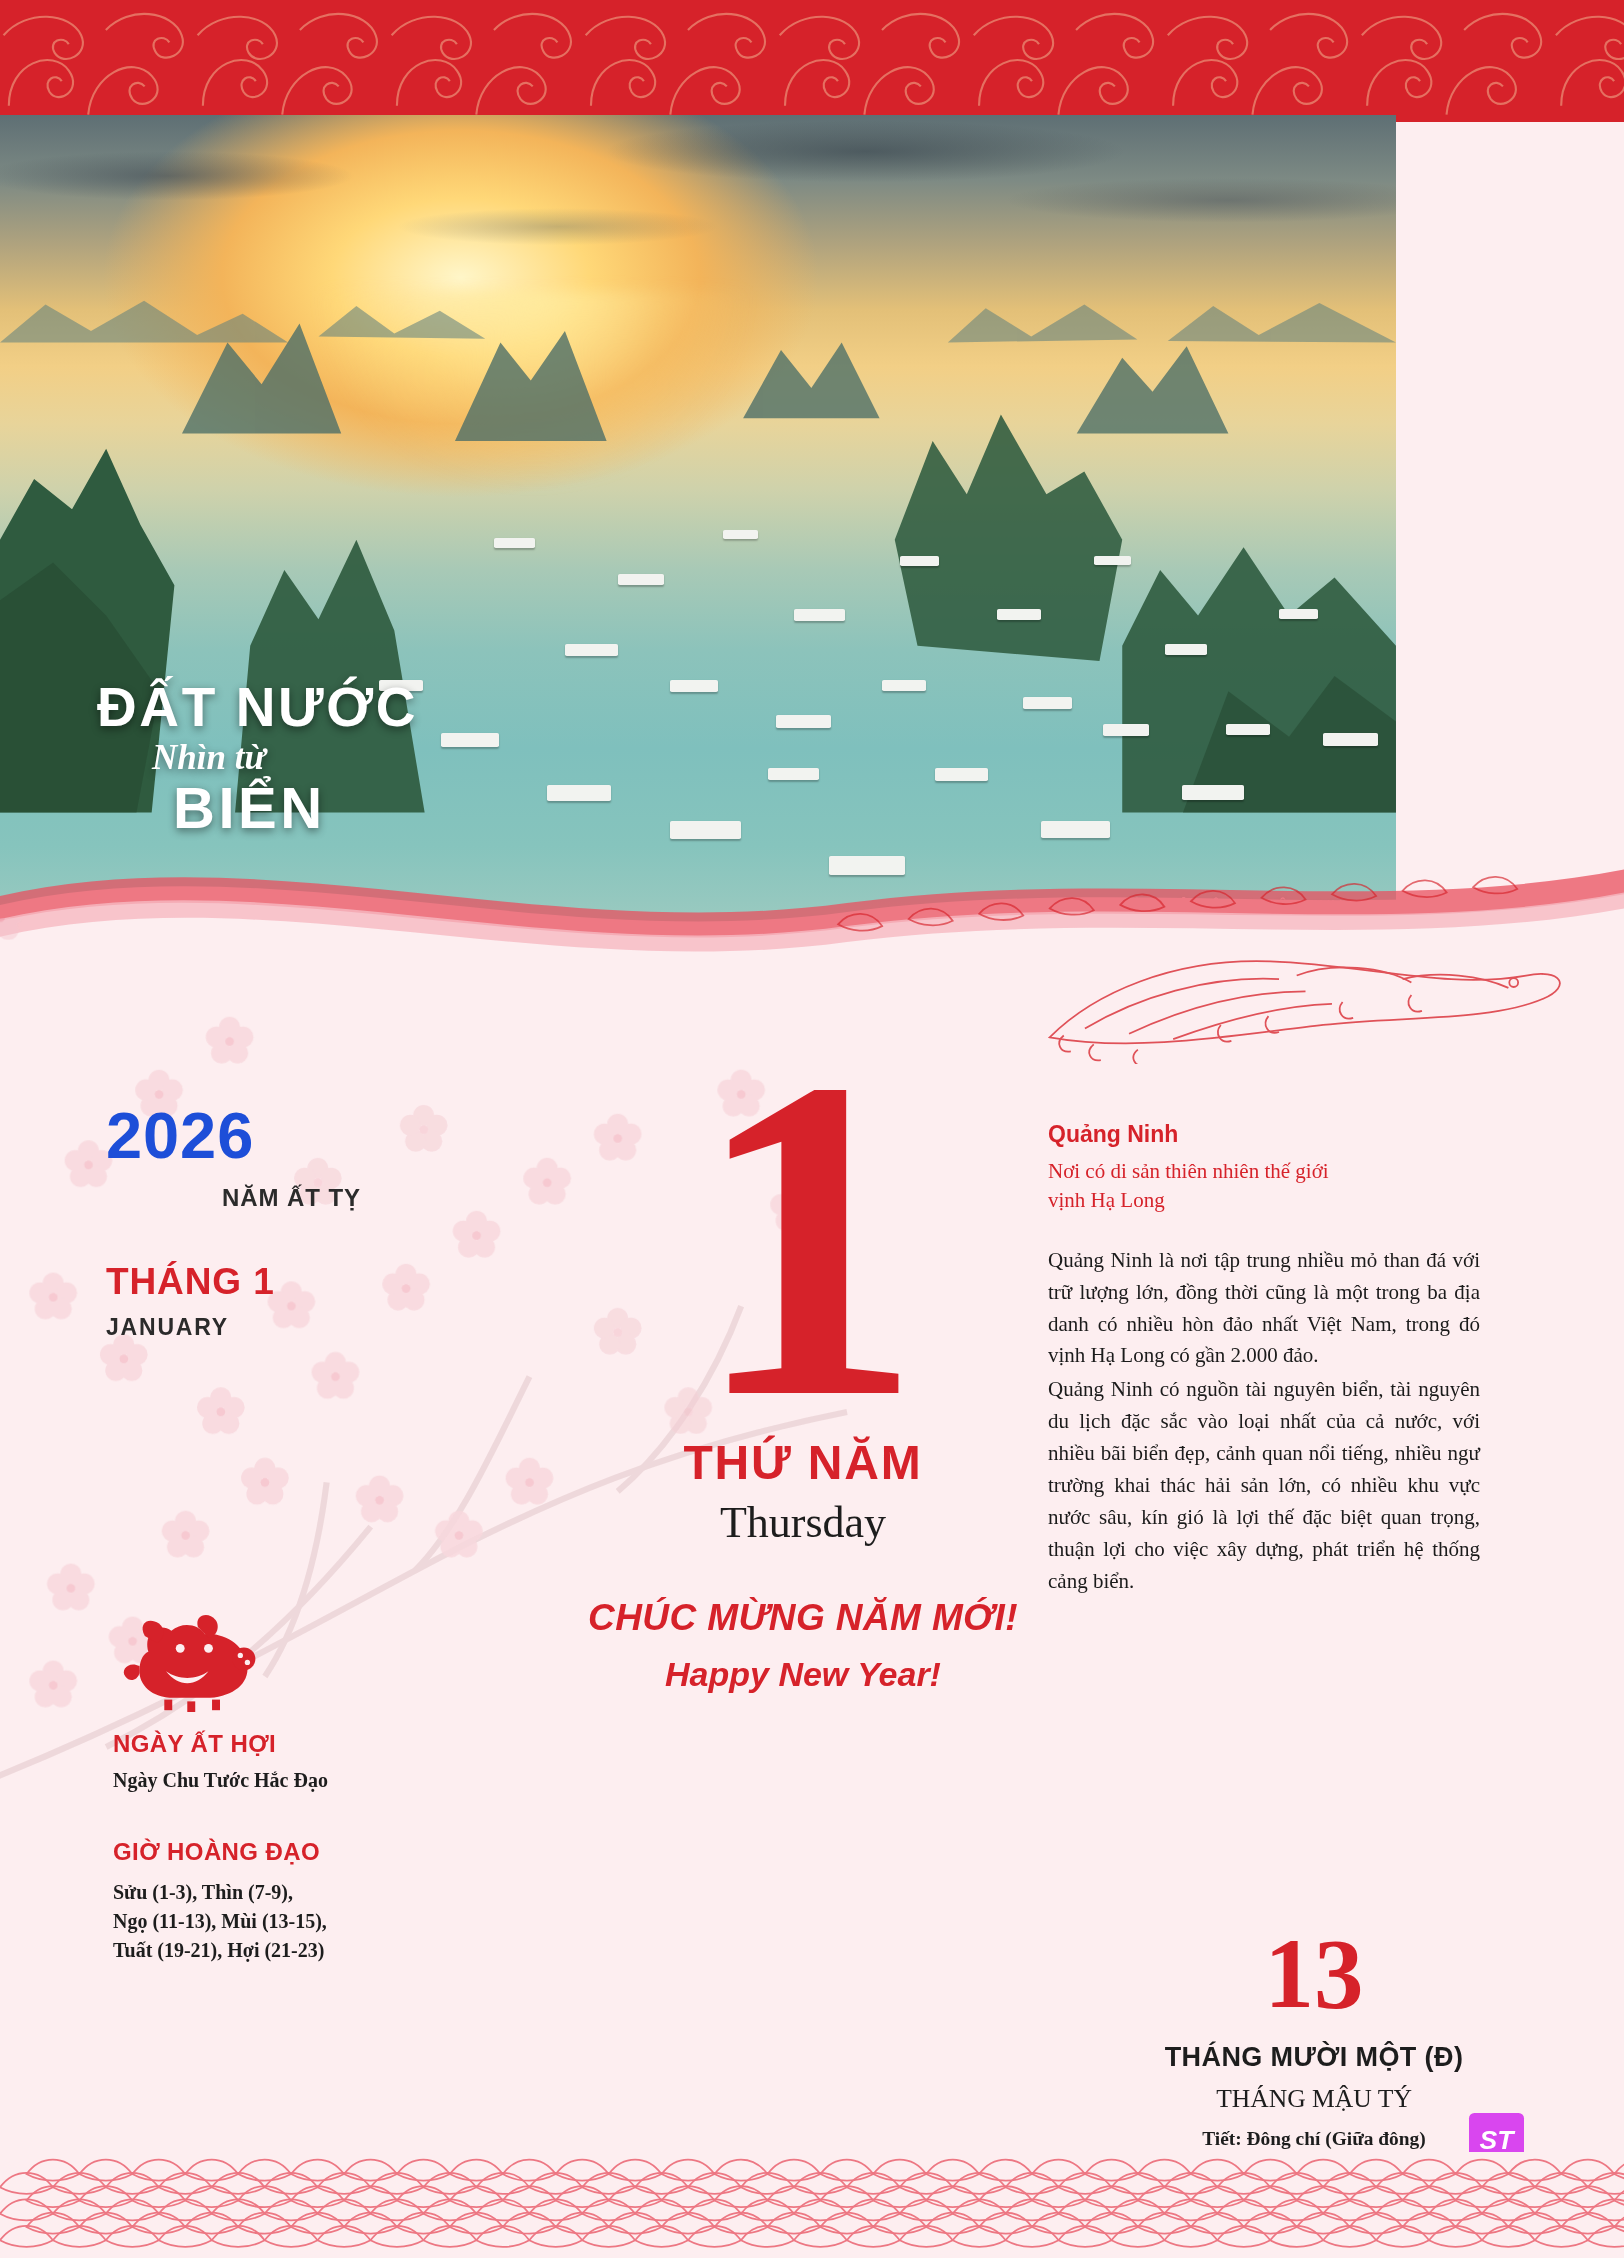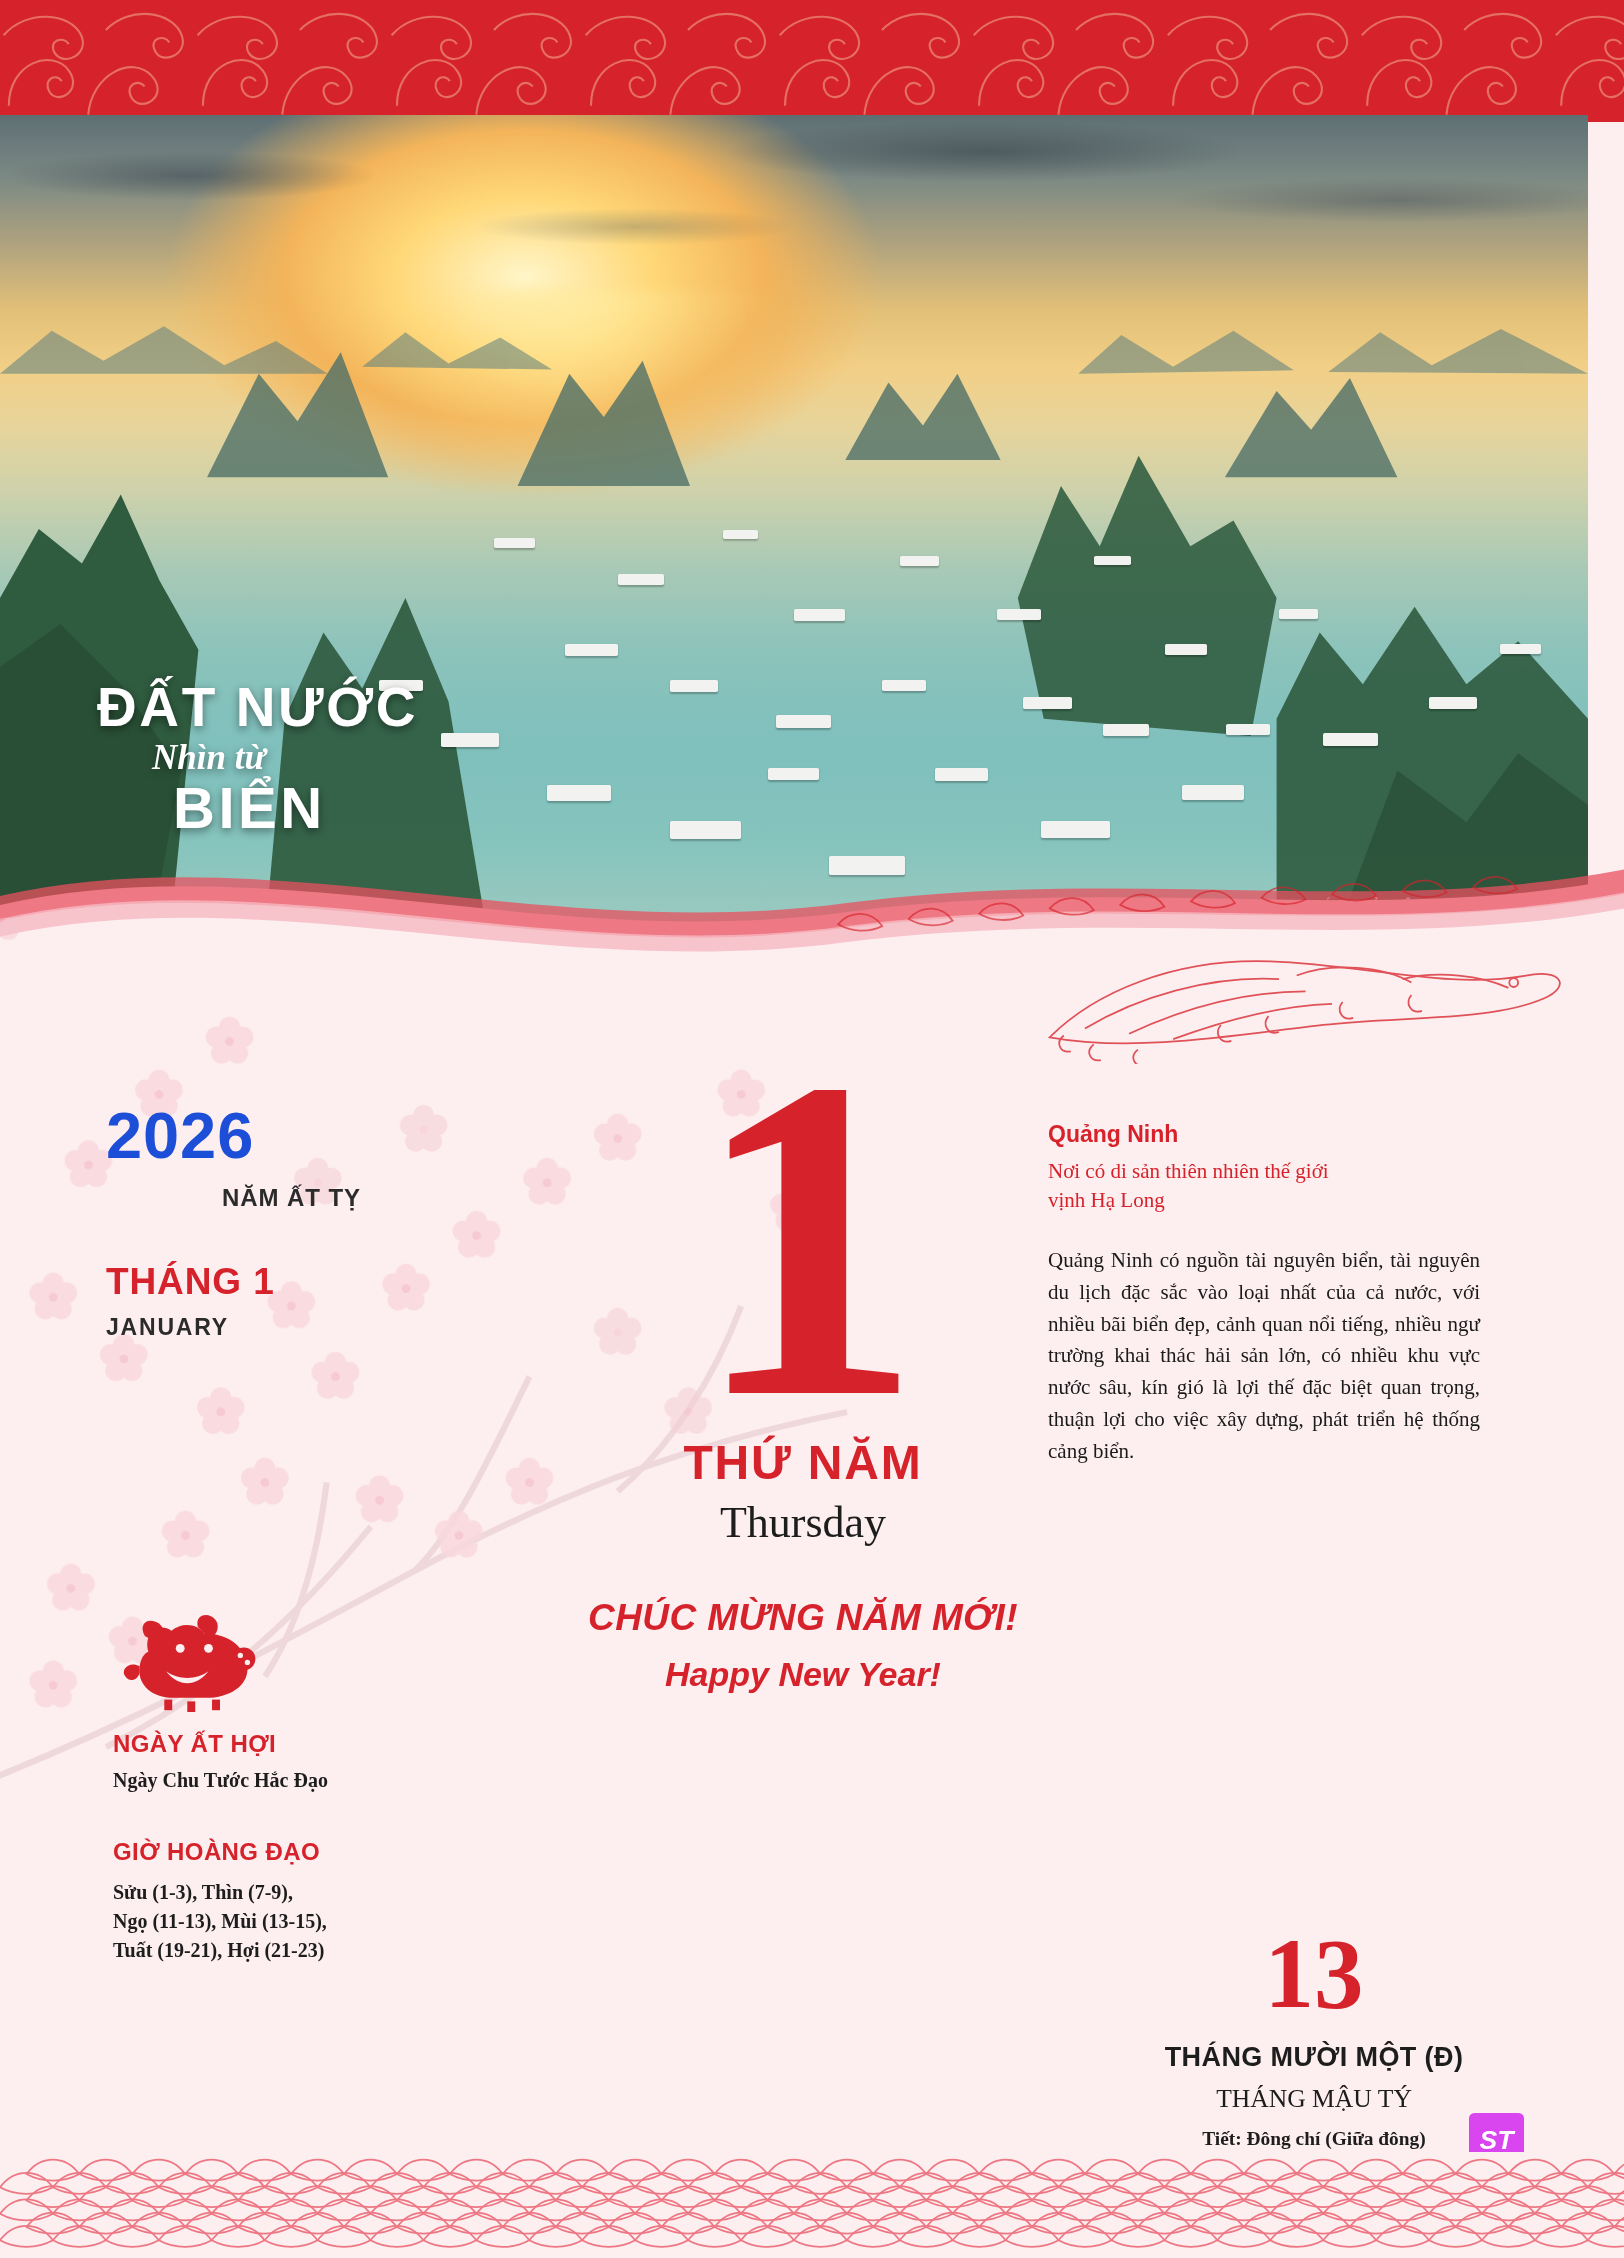--- a/index.html
+++ b/index.html
@@ -30,21 +30,21 @@
   .top-band .swirls {
     position: absolute;
     inset: 0;
     opacity: 0.55;
   }
 
   
   .photo {
     position: absolute;
     top: 115px; left: 0;
-    width: 1588px;
+    width: 1396px;
     height: 812px;
     overflow: hidden;
   }
   .sky {
     position: absolute; inset: 0;
     background:
       radial-gradient(ellipse 459px 282px at 33% 20%, #fff6c9 0%, #ffd878 28%, #f3b45a 52%, rgba(214,160,90,0) 78%),
       linear-gradient(to bottom,
         #5e6f74 0%,
         #7d8a84 8%,
@@ -538,20 +538,21 @@
       <div class="greet-en">Happy New Year!</div>
     </div>
 
     <div class="col-right">
       <div class="place-name">Quảng Ninh</div>
       <div class="place-desc">
         <div>Nơi có di sản thiên nhiên thế giới</div>
         <div>vịnh Hạ Long</div>
       </div>
       <div class="article">
+        <p>Quảng Ninh là nơi tập trung nhiều mỏ than đá với trữ lượng lớn, đồng thời cũng là một trong ba địa danh có nhiều hòn đảo nhất Việt Nam, trong đó vịnh Hạ Long có gần 2.000 đảo.</p>
         <p>Quảng Ninh có nguồn tài nguyên biển, tài nguyên du lịch đặc sắc vào loại nhất của cả nước, với nhiều bãi biển đẹp, cảnh quan nổi tiếng, nhiều ngư trường khai thác hải sản lớn, có nhiều khu vực nước sâu, kín gió là lợi thế đặc biệt quan trọng, thuận lợi cho việc xây dựng, phát triển hệ thống cảng biển.</p>
       </div>
     </div>
 
     <div class="lunar-day-block">
       <div class="lunar-day">13</div>
       <div class="lunar-month">THÁNG MƯỜI MỘT (Đ)</div>
       <div class="lunar-month2">THÁNG MẬU TÝ</div>
       <div class="solar-term">Tiết: Đông chí (Giữa đông)</div>
     </div>

